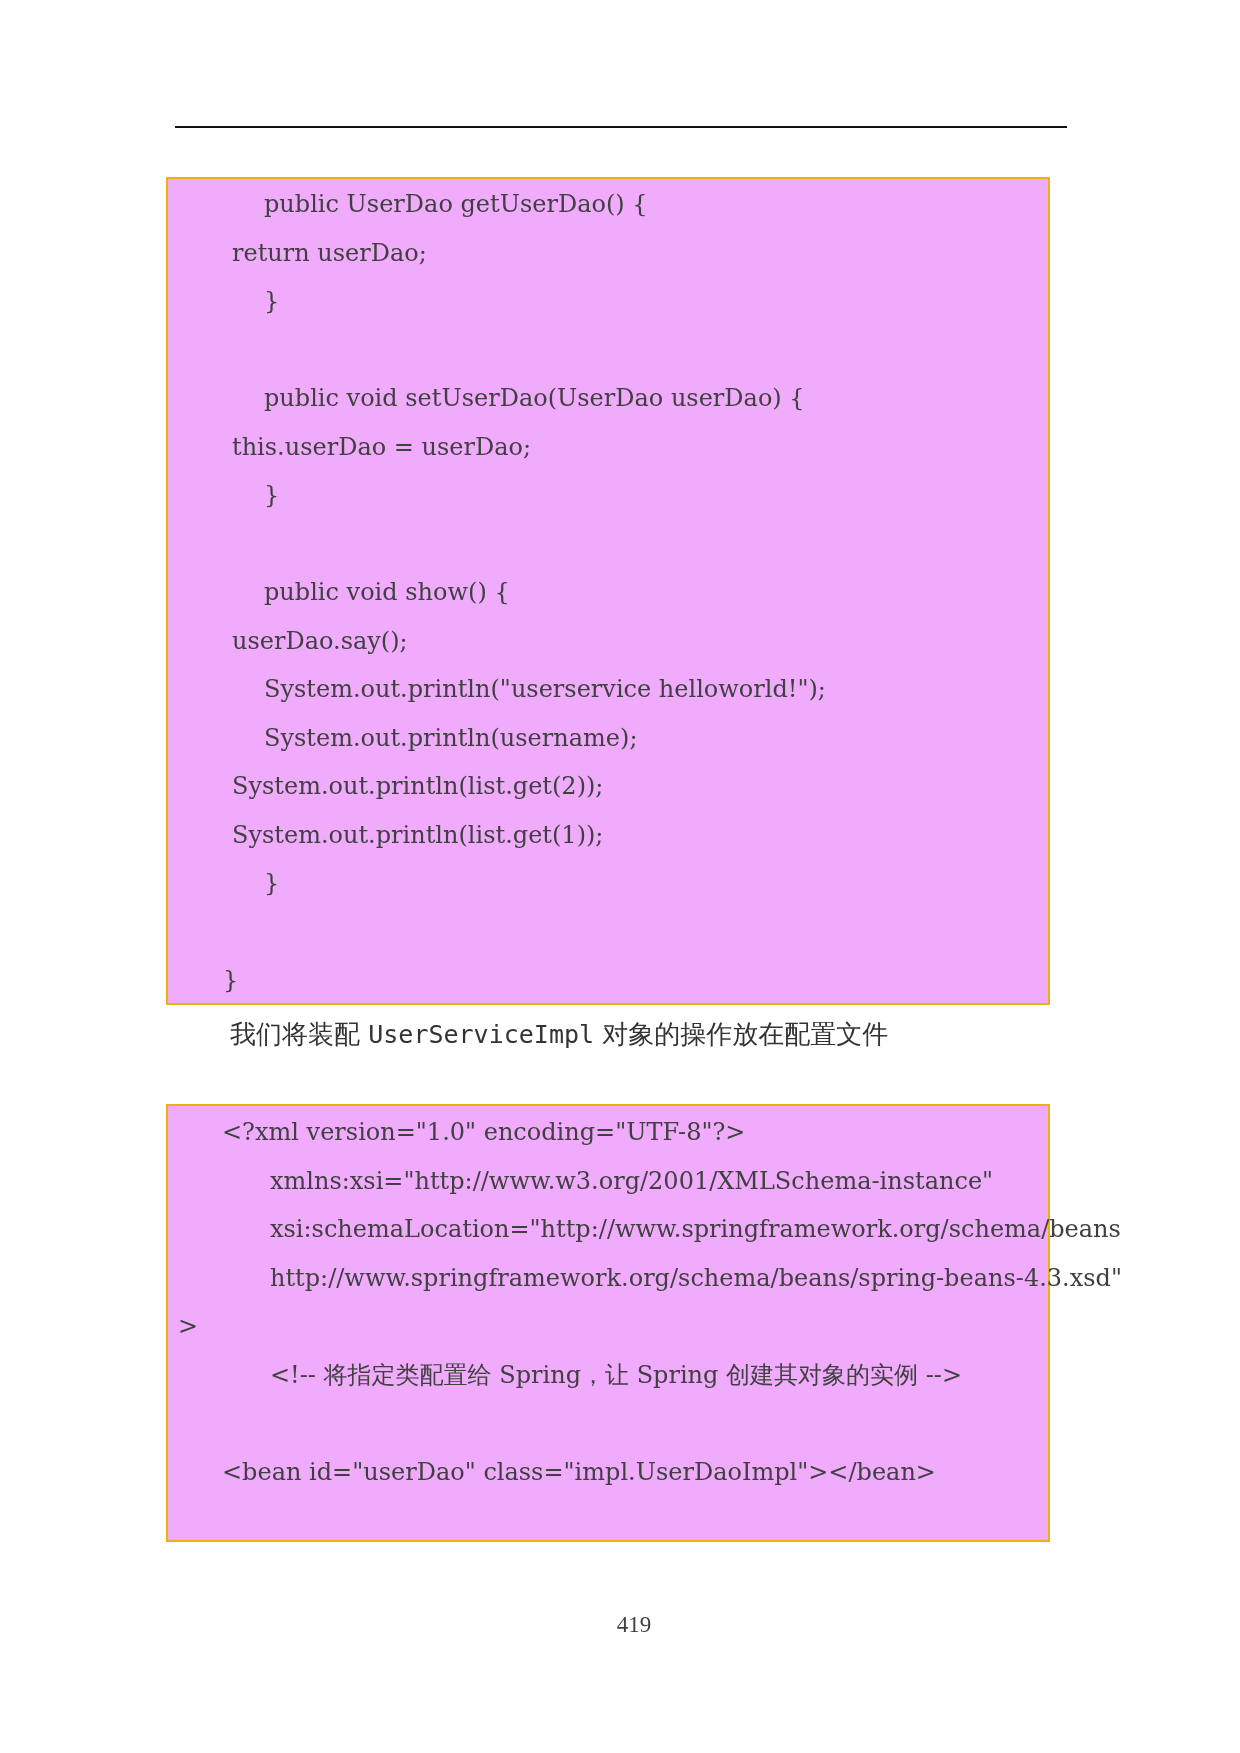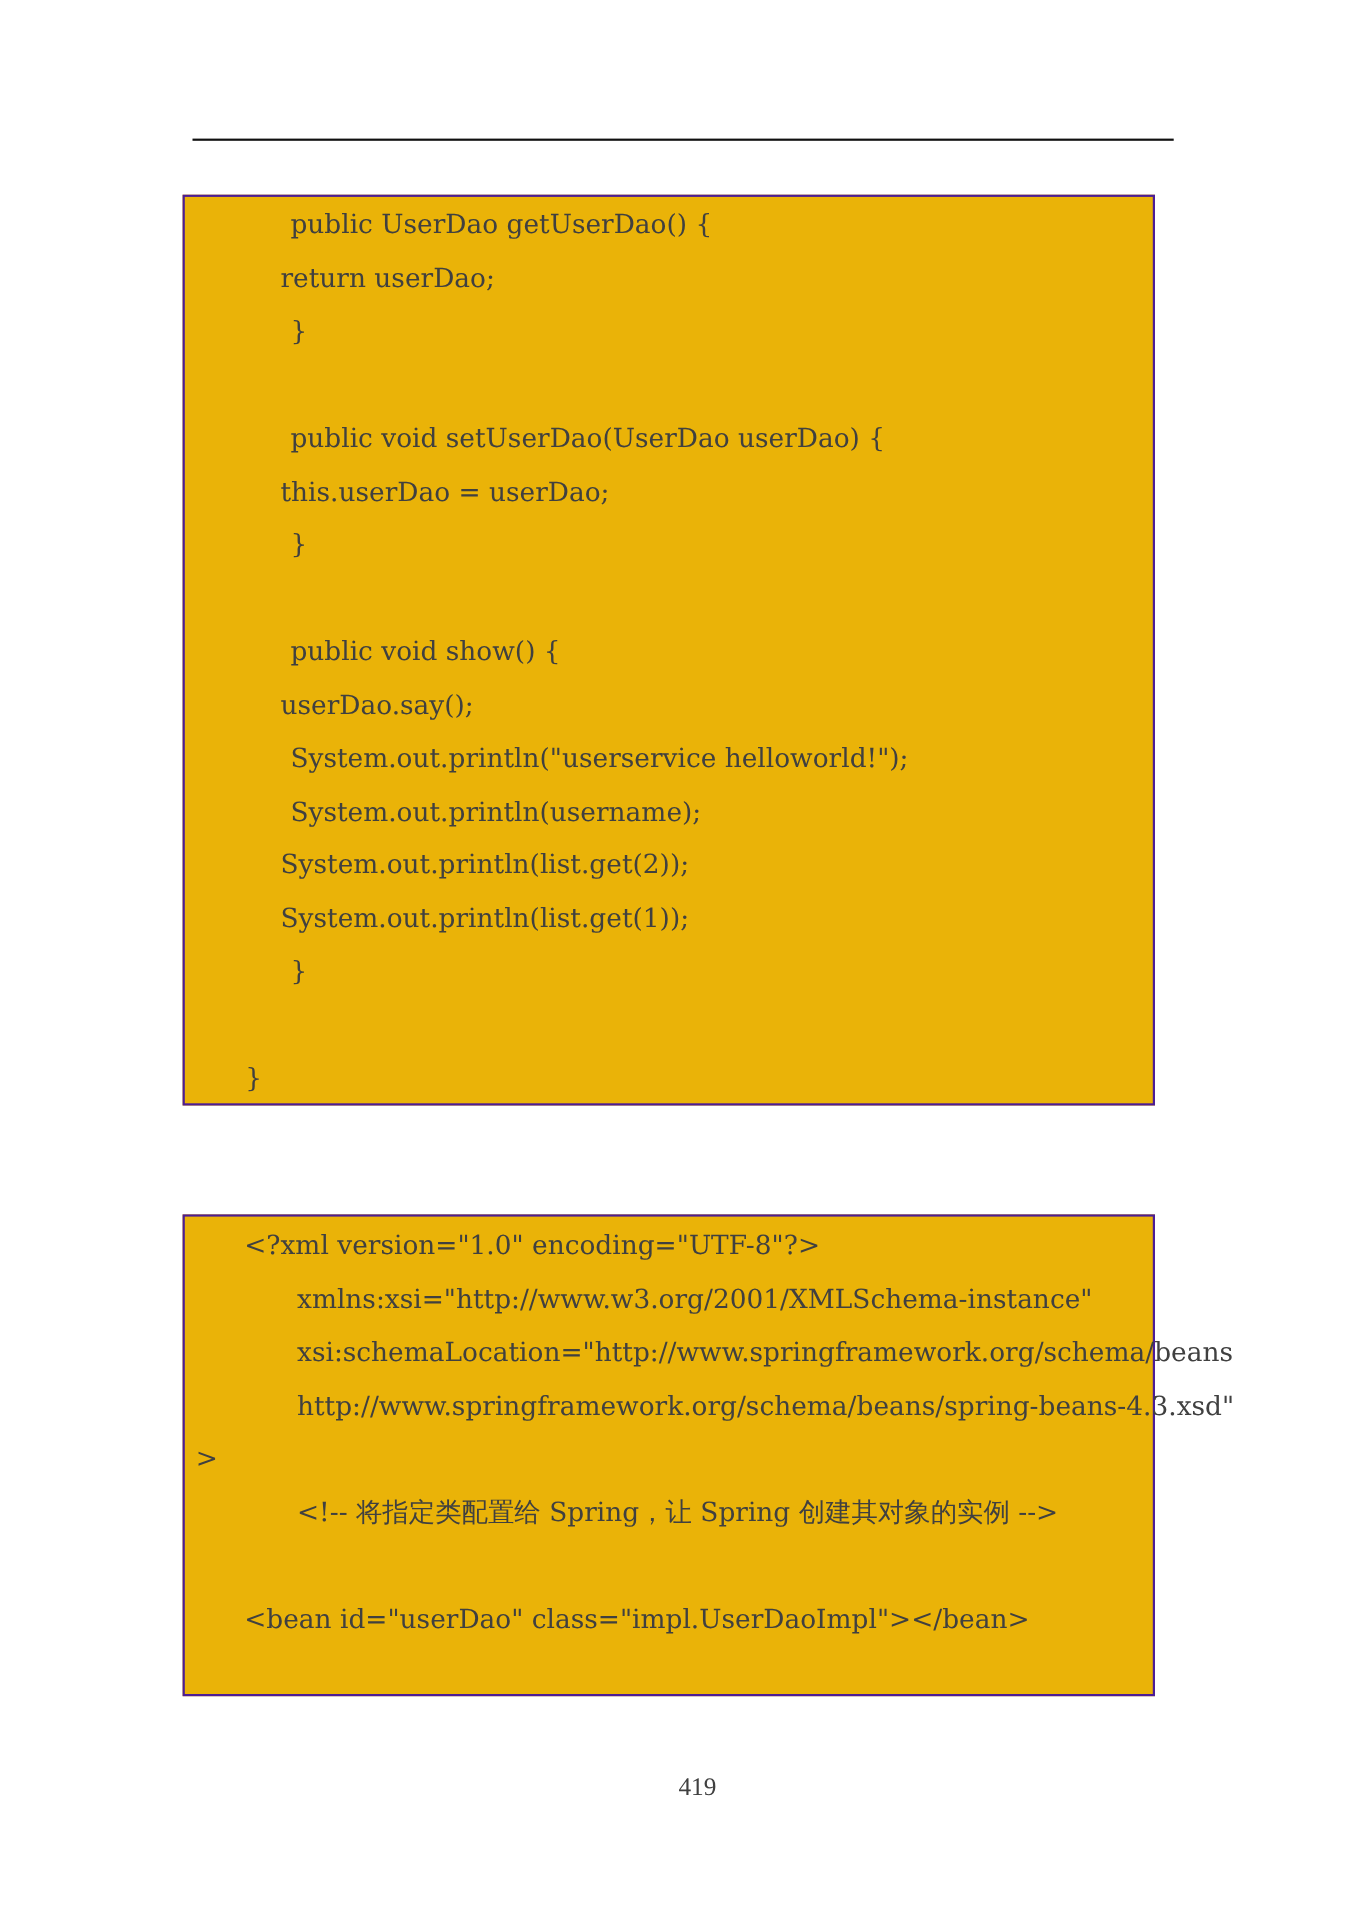--- a/index.html
+++ b/index.html
@@ -12,35 +12,35 @@
     color:#3f3f3f;
   }
   .header-rule{
     position:absolute;
     left:175px;top:126px;width:892px;height:0;
     border-top:2px solid #111111;
   }
   .code-box{
     position:absolute;
     left:166px;width:884px;
-    border:2px solid #4c1d95;
-    background:#eab308;
+    border:2px solid #eab308;
+    background:#f0abfc;
     box-sizing:border-box;
   }
   .box-java{top:177px;height:828px;padding-top:1px;}
   .box-xml{top:1104px;height:438px;padding-top:2px;}
   .code-line{
     height:48.5px;line-height:48.5px;
     font-size:24px;
     white-space:nowrap;
     color:#404040;
   }
   
   .ind-a{padding-left:96px;}
-  .ind-b{padding-left:87px;}
+  .ind-b{padding-left:64px;}
   .ind-z{padding-left:55px;}
   .ind-l0{padding-left:54px;}
   .ind-l1{padding-left:102px;}
   .ind-edge{padding-left:10px;}
   .para-line{
     position:absolute;
     font-size:26px;line-height:32px;
     white-space:nowrap;
     color:#333333;
     font-family:"DejaVu Sans", sans-serif;
@@ -81,20 +81,23 @@
     <div class="code-line ind-b">userDao.say();</div>
     <div class="code-line ind-a">System.out.println("userservice helloworld!");</div>
     <div class="code-line ind-a">System.out.println(username);</div>
     <div class="code-line ind-b">System.out.println(list.get(2));</div>
     <div class="code-line ind-b">System.out.println(list.get(1));</div>
     <div class="code-line ind-a">}</div>
     <div class="code-line"></div>
     <div class="code-line ind-z">}</div>
   </div>
 
+  <div class="para-line para-1">
+    <span>我们将装配 </span><span class="mono">UserServiceImpl</span><span> 对象的操作放在配置文件</span>
+  </div>
 
   <div class="code-box box-xml">
     <div class="code-line ind-l0">&lt;?xml version="1.0" encoding="UTF-8"?&gt;</div>
     <div class="code-line ind-l1">xmlns:xsi="http://www.w3.org/2001/XMLSchema-instance"</div>
     <div class="code-line ind-l1">xsi:schemaLocation="http://www.springframework.org/schema/beans</div>
     <div class="code-line ind-l1">http://www.springframework.org/schema/beans/spring-beans-4.3.xsd"</div>
     <div class="code-line ind-edge">&gt;</div>
     <div class="code-line ind-l1">&lt;!-- 将指定类配置给 Spring，让 Spring 创建其对象的实例 --&gt;</div>
     <div class="code-line"></div>
     <div class="code-line ind-l0">&lt;bean id="userDao" class="impl.UserDaoImpl"&gt;&lt;/bean&gt;</div>

